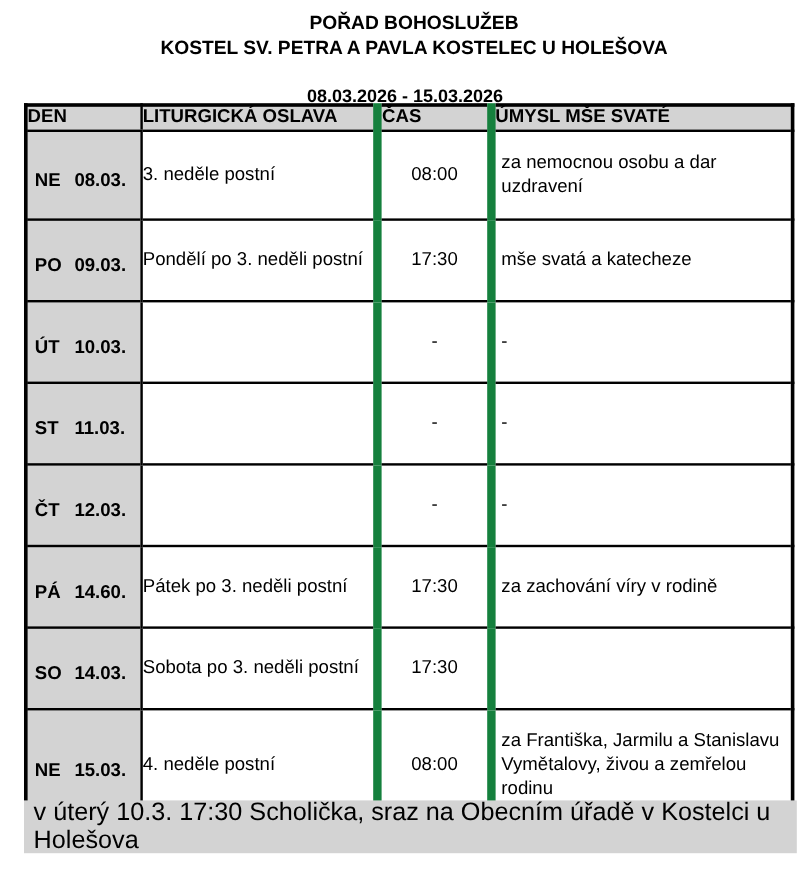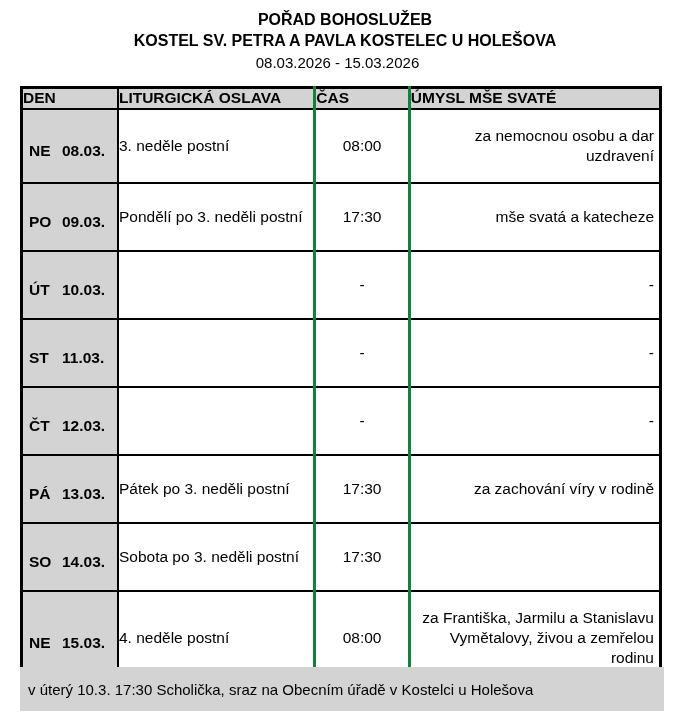--- a/index.html
+++ b/index.html
@@ -8,21 +8,21 @@
     width: 675px; height: 725px;
     position: relative;
     font-family: "Liberation Sans", "DejaVu Sans", sans-serif;
     color: #000000;
   }
   .page { position: absolute; inset: 0; overflow: hidden; }
 
   
   .title-block { text-align: center; padding-top: 9px; line-height: 21px; }
   .title-line1, .title-line2 { font-size: 16px; font-weight: bold; margin-left: 15px; }
-  .title-date { font-size: 15px; font-weight: normal; margin-top: 1px; }
+  .title-date { font-size: 15px; font-weight: bold; margin-top: 19px; }
 
   
   table.schedule {
     position: absolute; left: 20px; top: 86px;
     width: 642px;
     border-collapse: collapse;
     table-layout: fixed;
     border: 3px solid var(--border-black, #000);
   }
   table.schedule col.c-day  { width: 96px; }
@@ -30,21 +30,21 @@
   table.schedule col.c-time { width: 94px; }
   table.schedule col.c-int  { width: 250px; }
 
   table.schedule th {
     height: 21px;
     background: var(--cell-gray, #d3d3d3);
     font-size: 15.5px; font-weight: bold;
     text-align: left; vertical-align: middle;
     border-bottom: 2px solid #000;
   }
-  table.schedule th, table.schedule td { border-left: 3px solid #15803d; }
+  table.schedule th, table.schedule td { border-left: 7px solid #15803d; }
   table.schedule th:first-child, table.schedule td:first-child { border-left: none; }
   table.schedule th:nth-child(2), table.schedule td:nth-child(2) { border-left: 2px solid #000; }
 
   table.schedule td {
     height: 68px;
     font-size: 15.5px;
     vertical-align: middle;
     border-top: 2px solid #000;
     background: #ffffff;
   }
@@ -52,32 +52,32 @@
     background: var(--cell-gray, #d3d3d3);
     font-weight: bold;
     padding-left: 6px;
     white-space: nowrap;
   }
   table.schedule td.day .abbr { display: inline-block; min-width: 24px; margin-top: 11px; }
   table.schedule td.day .date { display: inline-block; margin-left: 9px; }
   table.schedule td.cel  { text-align: left; padding: 0 0; }
   table.schedule td.time { text-align: center; }
   table.schedule td.int  {
-    text-align: right; padding: 16px 5px;
+    text-align: left; padding: 16px 5px;
     white-space: pre-line; line-height: 20px;
   }
 
   
   .note-bar {
     position: absolute; left: 20px; top: 667px;
     width: 644px; height: 44px;
     background: var(--cell-gray, #d3d3d3);
     display: flex; align-items: center;
     padding-left: 8px;
-    font-size: 15px;
+    font-size: 21px;
   }
 </style>
 </head>
 <body>
 
 <div class="page">
 
   <div class="title-block">
     <div class="title-line1">POŘAD BOHOSLUŽEB</div>
     <div class="title-line2">KOSTEL SV. PETRA A PAVLA KOSTELEC U HOLEŠOVA</div>
@@ -125,21 +125,21 @@
           <td class="time">-</td>
           <td class="int">-</td>
         </tr>
         <tr>
           <td class="day"><span class="abbr">ČT</span><span class="date">12.03.</span></td>
           <td class="cel"></td>
           <td class="time">-</td>
           <td class="int">-</td>
         </tr>
         <tr>
-          <td class="day"><span class="abbr">PÁ</span><span class="date">13.03.</span></td>
+          <td class="day"><span class="abbr">PÁ</span><span class="date">14.60.</span></td>
           <td class="cel">Pátek po 3. neděli postní</td>
           <td class="time">17:30</td>
           <td class="int">za zachování víry v rodině</td>
         </tr>
         <tr>
           <td class="day"><span class="abbr">SO</span><span class="date">14.03.</span></td>
           <td class="cel">Sobota po 3. neděli postní</td>
           <td class="time">17:30</td>
           <td class="int"></td>
         </tr>

